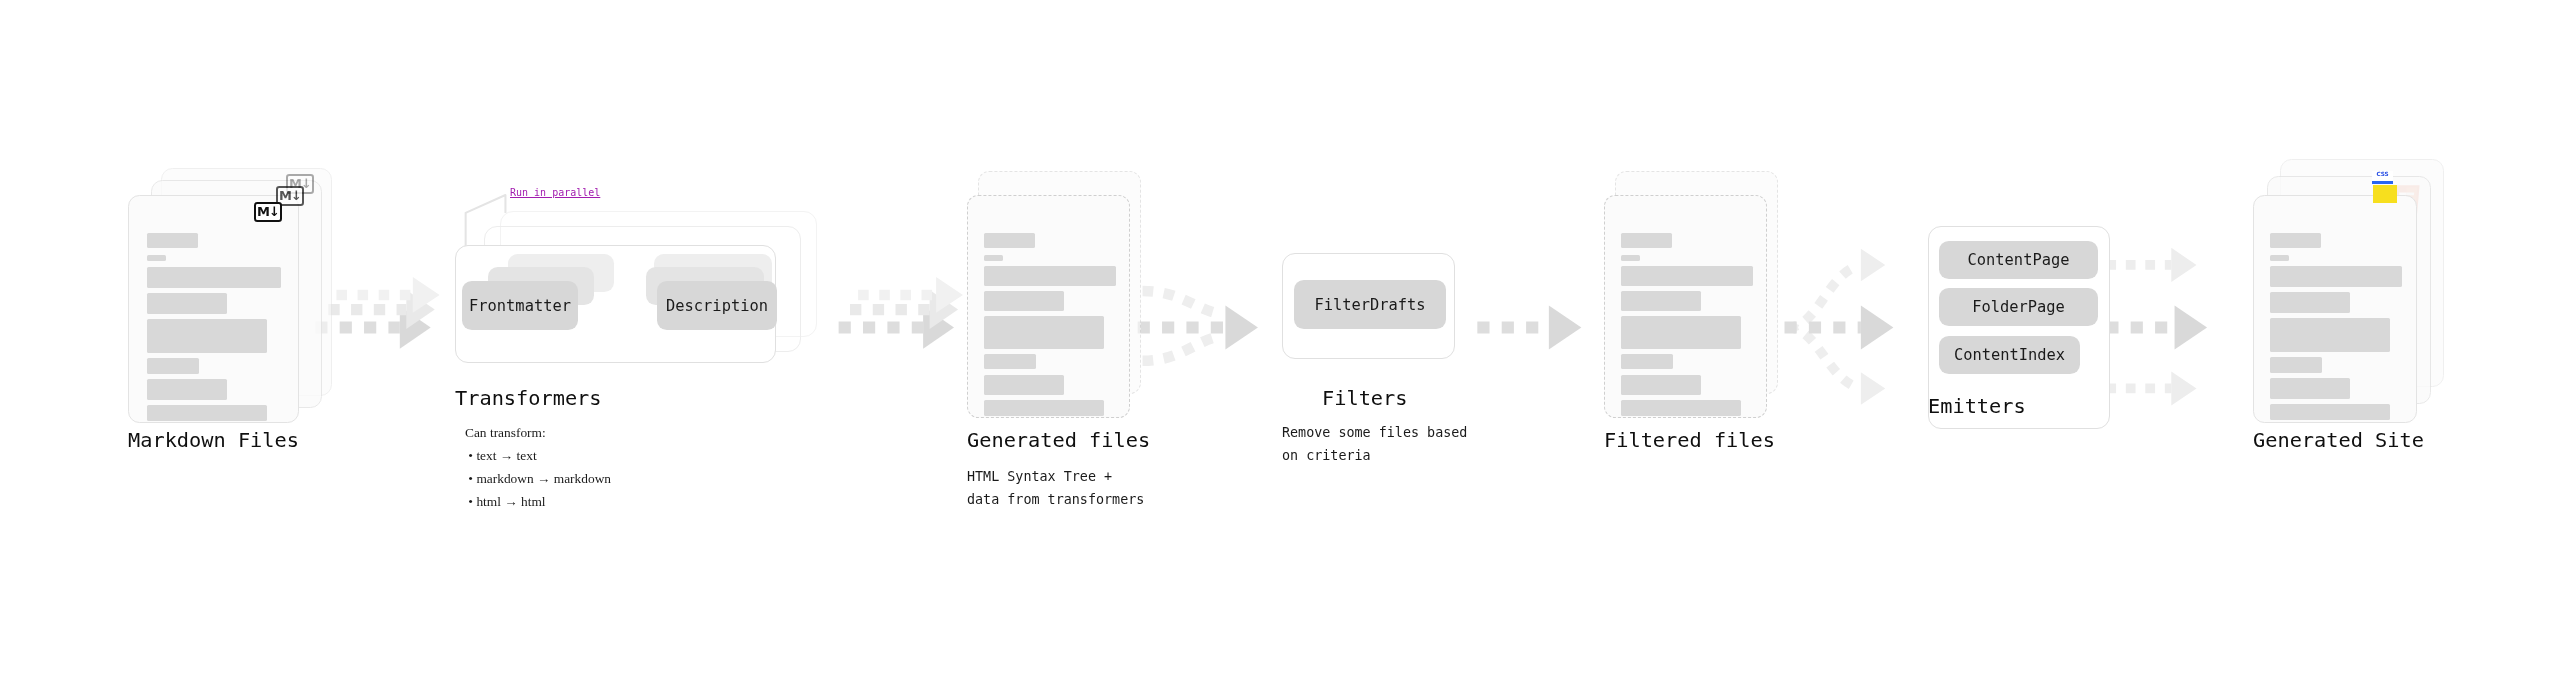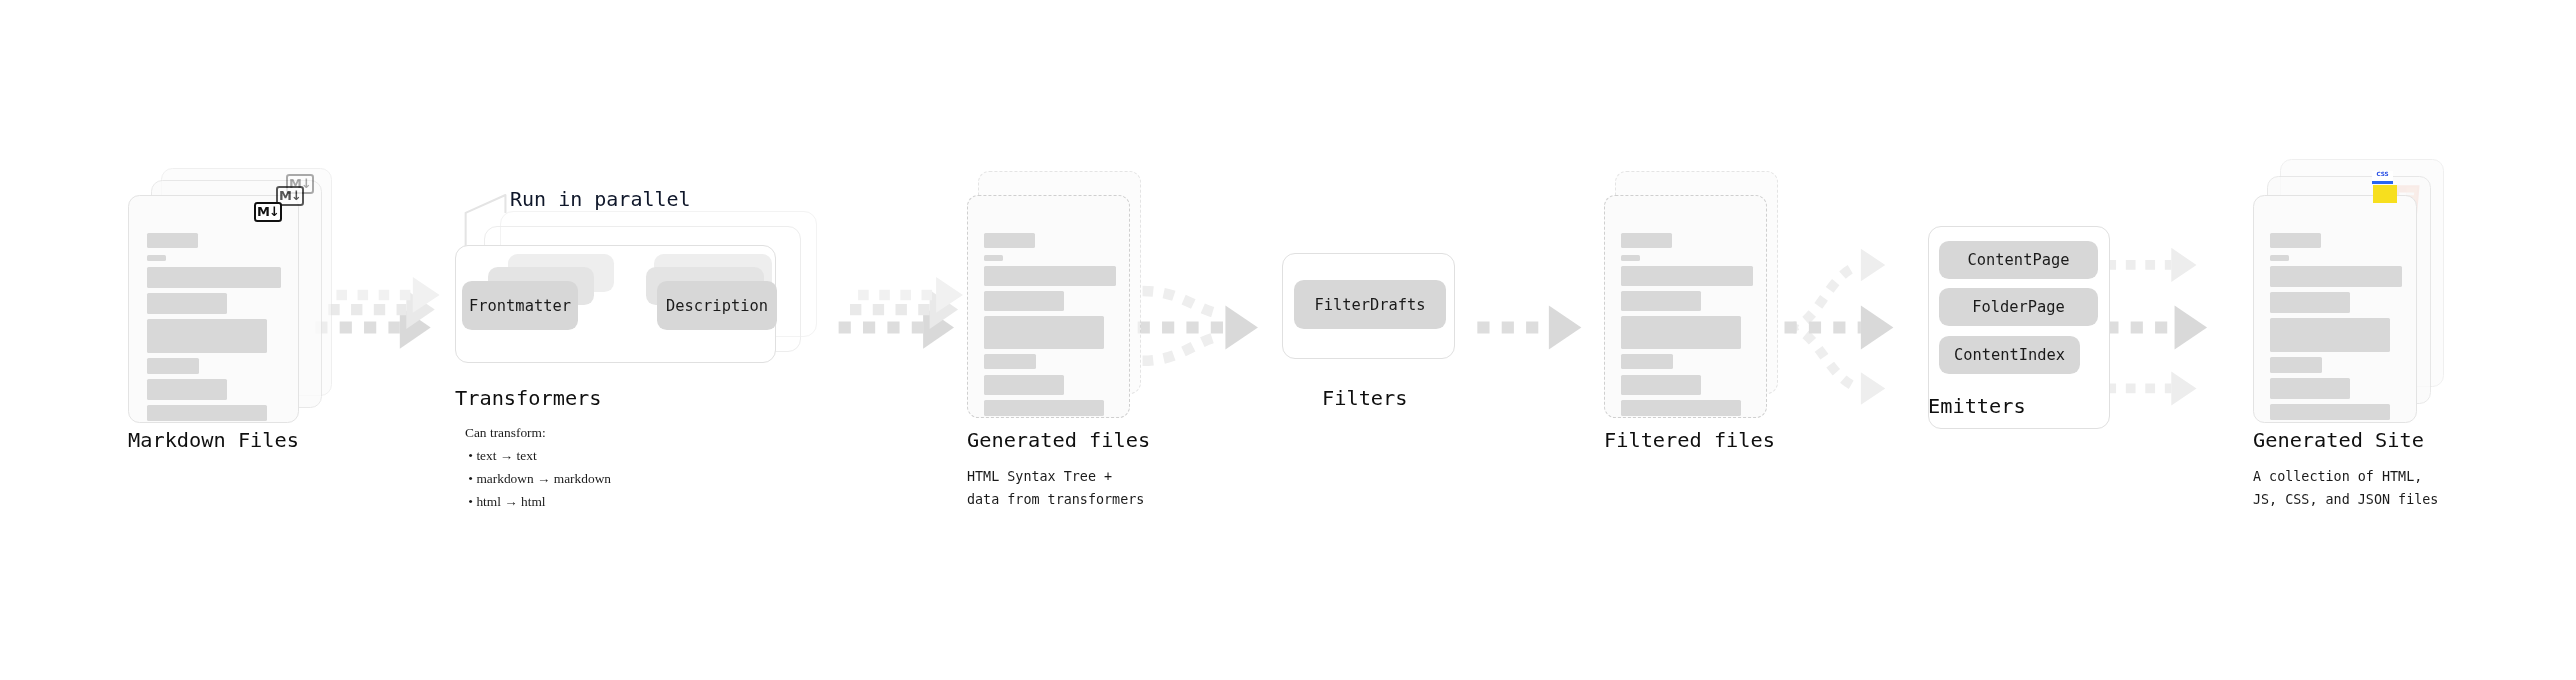--- a/index.html
+++ b/index.html
@@ -104,23 +104,24 @@
   }
   .sub {
     position: absolute;
     font-size: 13.4px;
     line-height: 1.72;
     color: #1a1a1a;
     white-space: pre;
   }
   .annot {
     position: absolute;
-    font-size: 20px;
-    color: #0f172a;
+    font-size: 10px;
+    color: #a21caf;
     white-space: nowrap;
+    text-decoration: underline;
   }
 
   svg.overlay {
     position: absolute;
     left: 0; top: 0;
     width: 2576px; height: 681px;
     pointer-events: none;
   }
 </style>
 </head>
@@ -288,20 +289,22 @@
   </div>
   <div class="title" style="left:967px; top:428px;">Generated files</div>
   <div class="sub" style="left:967px; top:465px;">HTML Syntax Tree +
 data from transformers</div>
 
   <div>
     <div class="frame" style="left:1282px; top:253px; width:173px; height:106px;"></div>
     <div class="chip" style="left:1294px; top:280px; width:152px; height:49px;">FilterDrafts</div>
   </div>
   <div class="title" style="left:1322px; top:386px;">Filters</div>
+  <div class="sub" style="left:1282px; top:421px;">Remove some files based
+on criteria</div>
 
   <div class="card-stack">
     <div class="doc dashed back2" style="left:1615px; top:171px; width:163px; height:223px;"></div>
     <div class="doc dashed" style="left:1604px; top:195px; width:163px; height:223px;">
       <div class="skel" style="left:16.3px; top:37px; width:51px; height:15.4px;"></div>
       <div class="skel" style="left:16.3px; top:59px; width:18.7px; height:5.7px;"></div>
       <div class="skel" style="left:16.3px; top:70px; width:132px; height:20.3px;"></div>
       <div class="skel" style="left:16.3px; top:95px; width:80px; height:20.3px;"></div>
       <div class="skel" style="left:16.3px; top:120px; width:120px; height:33px;"></div>
       <div class="skel" style="left:16.3px; top:158px; width:52px; height:15.4px;"></div>
@@ -329,17 +332,15 @@
       <div class="skel" style="left:16.3px; top:96px; width:80px; height:21px;"></div>
       <div class="skel" style="left:16.3px; top:122px; width:120px; height:34px;"></div>
       <div class="skel" style="left:16.3px; top:161px; width:52px; height:16.3px;"></div>
       <div class="skel" style="left:16.3px; top:182px; width:80px; height:21px;"></div>
       <div class="skel" style="left:16.3px; top:208px; width:120px; height:16.3px;"></div>
     </div>
     <div class="css-badge" style="left:2372px; top:171px;">CSS</div>
     <div class="js-badge" style="left:2373px; top:185px;"></div>
   </div>
   <div class="title" style="left:2253px; top:428px;">Generated Site</div>
-  <div class="sub" style="left:2253px; top:465px;">A collection of HTML,
-JS, CSS, and JSON files</div>
 
 </div>
 
 
 </body></html>

